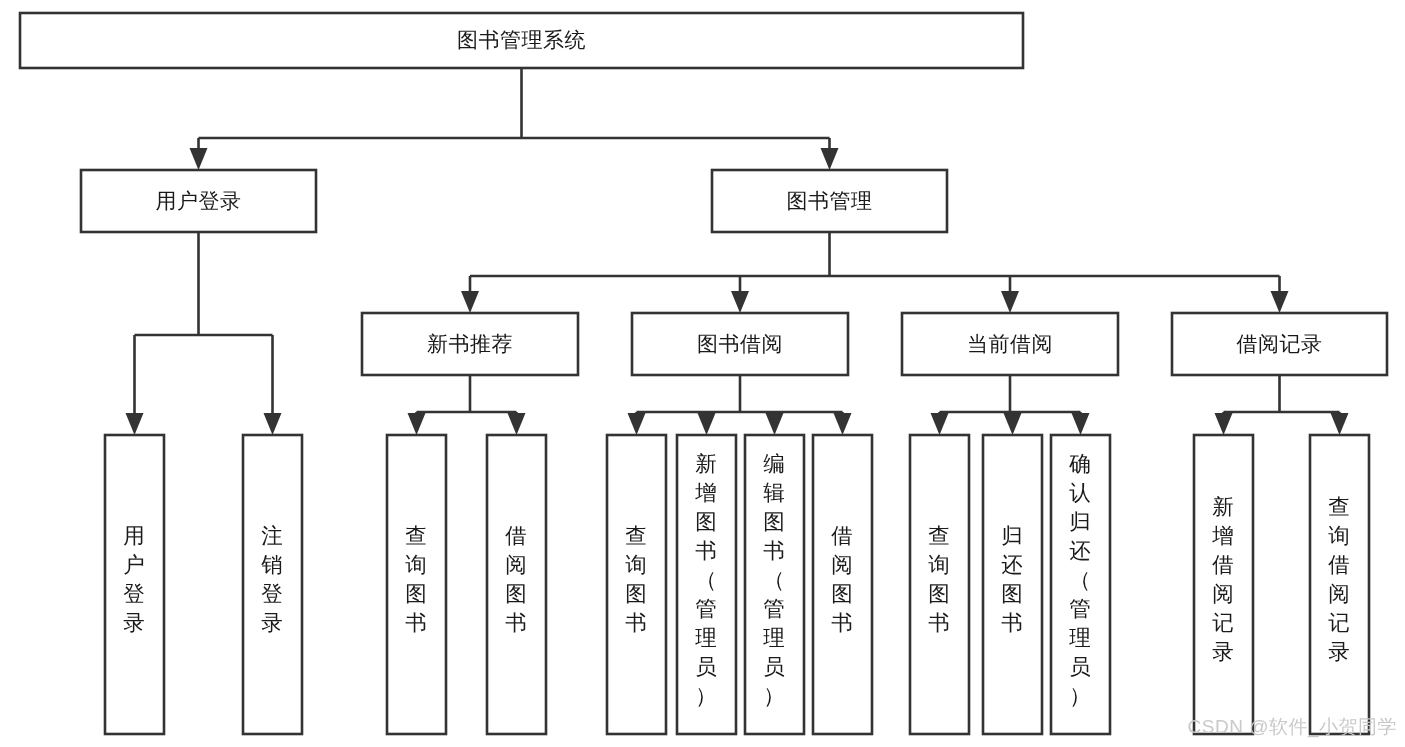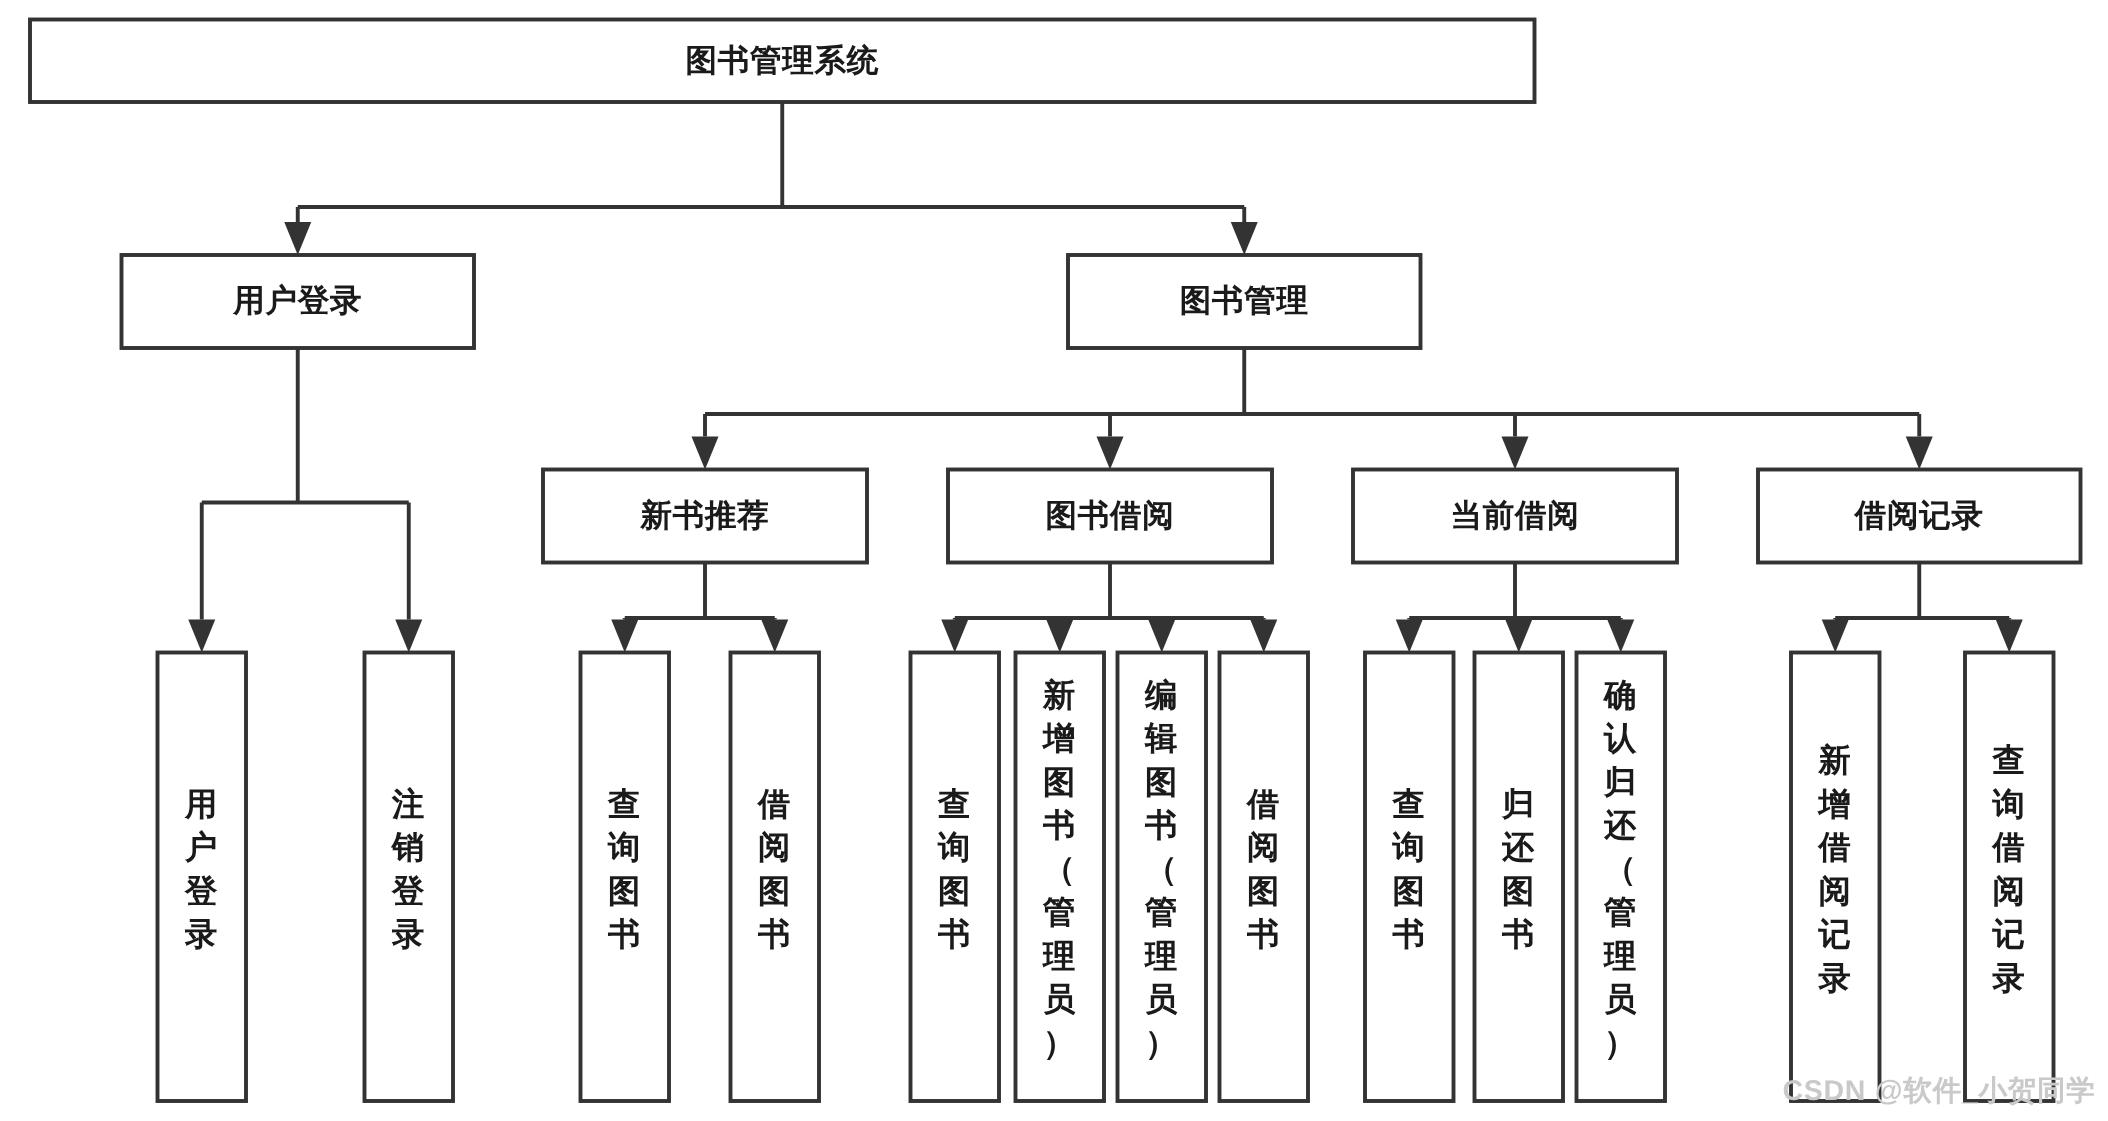--- a/index.html
+++ b/index.html
@@ -11,21 +11,20 @@
     width: 1405px;
     height: 747px;
     font-family: "Liberation Sans", "DejaVu Sans", sans-serif;
     overflow: hidden;
     position: relative;
   }
   #diagram-root {
     position: relative;
     width: 1405px;
     height: 746px;
-    font-weight: bold;
   }
   svg#flow {
     position: absolute;
     left: 0;
     top: 0;
     width: 1405px;
     height: 747px;
     display: block;
   }
   .node-rect {

